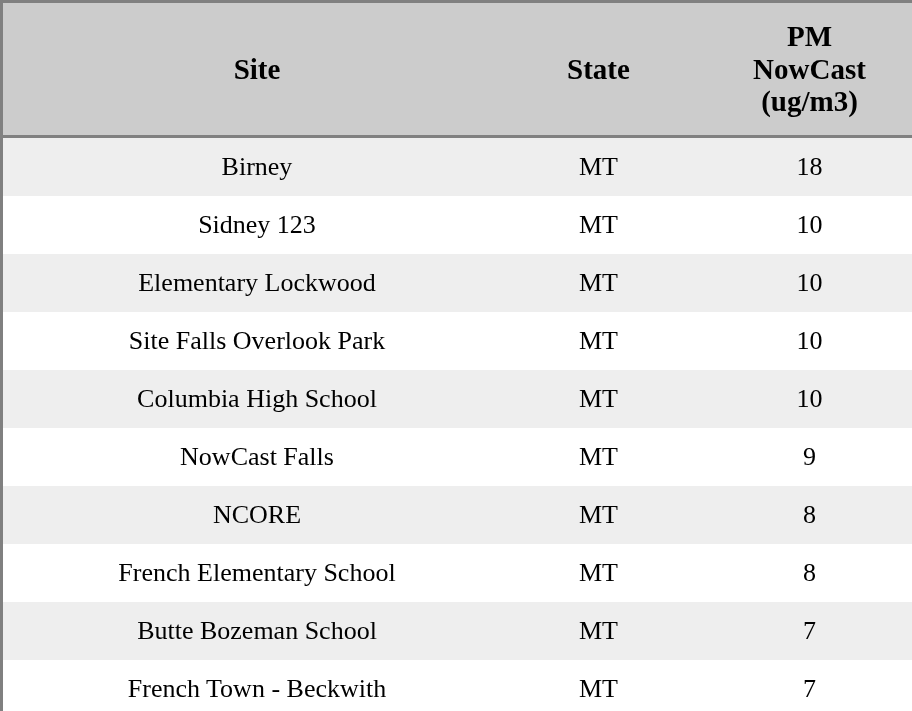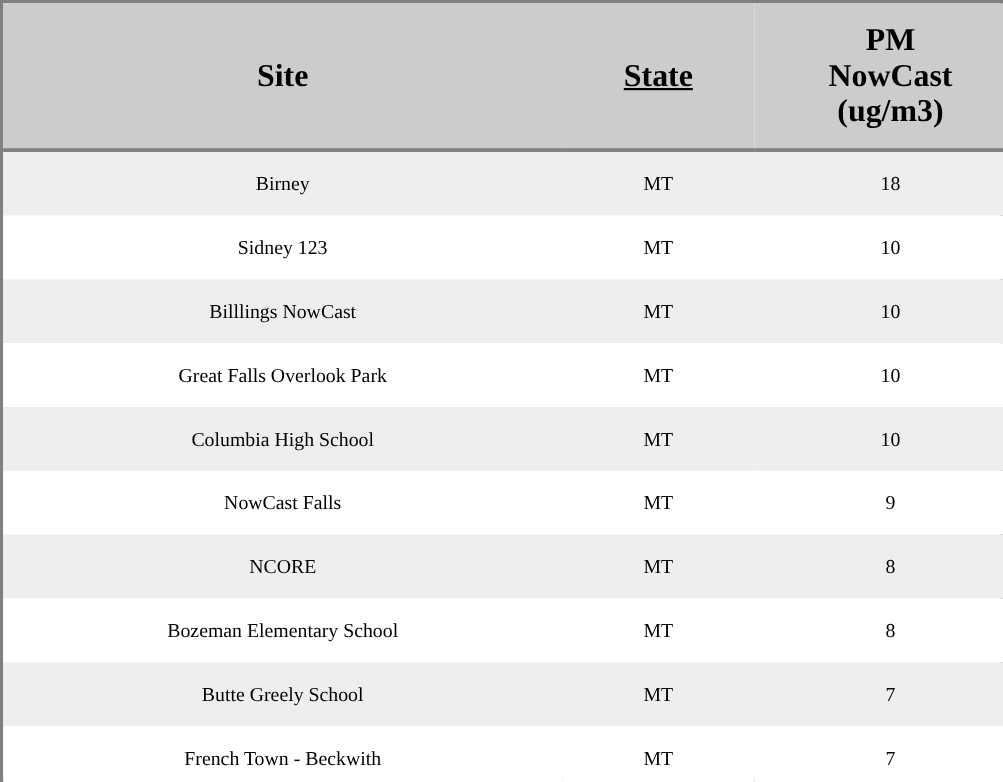--- a/index.html
+++ b/index.html
@@ -34,26 +34,26 @@
     font-size: 29px;
     color: #000000;
     text-align: center;
     vertical-align: middle;
     padding: 6px 4px;
     height: 120px;
     border-bottom: 3px solid #808080;
     line-height: 1.13;
   }
   th.col-site { width: 500px; margin-left: 28px; }
-  th.col-state { width: 167px; text-decoration: underline; }
+  th.col-state { width: 167px; }
   th.col-pm { width: 239px; }
 
   tbody td {
     font-family: "Liberation Serif", "DejaVu Serif", serif;
-    font-size: 18px;
+    font-size: 26px;
     color: #000000;
     text-align: center;
     vertical-align: middle;
     height: 58px;
     padding: 0 4px;
     border: none;
     margin-left: 28px;
   }
   tbody tr.row-odd { background: #eeeeee; }
   tbody tr.row-even { background: #ffffff; }
@@ -79,51 +79,51 @@
         <td>Birney</td>
         <td>MT</td>
         <td>18</td>
       </tr>
       <tr class="row-even">
         <td>Sidney 123</td>
         <td>MT</td>
         <td>10</td>
       </tr>
       <tr class="row-odd">
-        <td>Billlings NowCast</td>
+        <td>Elementary Lockwood</td>
         <td>MT</td>
         <td>10</td>
       </tr>
       <tr class="row-even">
-        <td>Great Falls Overlook Park</td>
+        <td>Site Falls Overlook Park</td>
         <td>MT</td>
         <td>10</td>
       </tr>
       <tr class="row-odd">
         <td>Columbia High School</td>
         <td>MT</td>
         <td>10</td>
       </tr>
       <tr class="row-even">
         <td>NowCast Falls</td>
         <td>MT</td>
         <td>9</td>
       </tr>
       <tr class="row-odd">
         <td>NCORE</td>
         <td>MT</td>
         <td>8</td>
       </tr>
       <tr class="row-even">
-        <td>Bozeman Elementary School</td>
+        <td>French Elementary School</td>
         <td>MT</td>
         <td>8</td>
       </tr>
       <tr class="row-odd">
-        <td>Butte Greely School</td>
+        <td>Butte Bozeman School</td>
         <td>MT</td>
         <td>7</td>
       </tr>
       <tr class="row-even">
         <td>French Town - Beckwith</td>
         <td>MT</td>
         <td>7</td>
       </tr>
     </tbody>
   </table>

